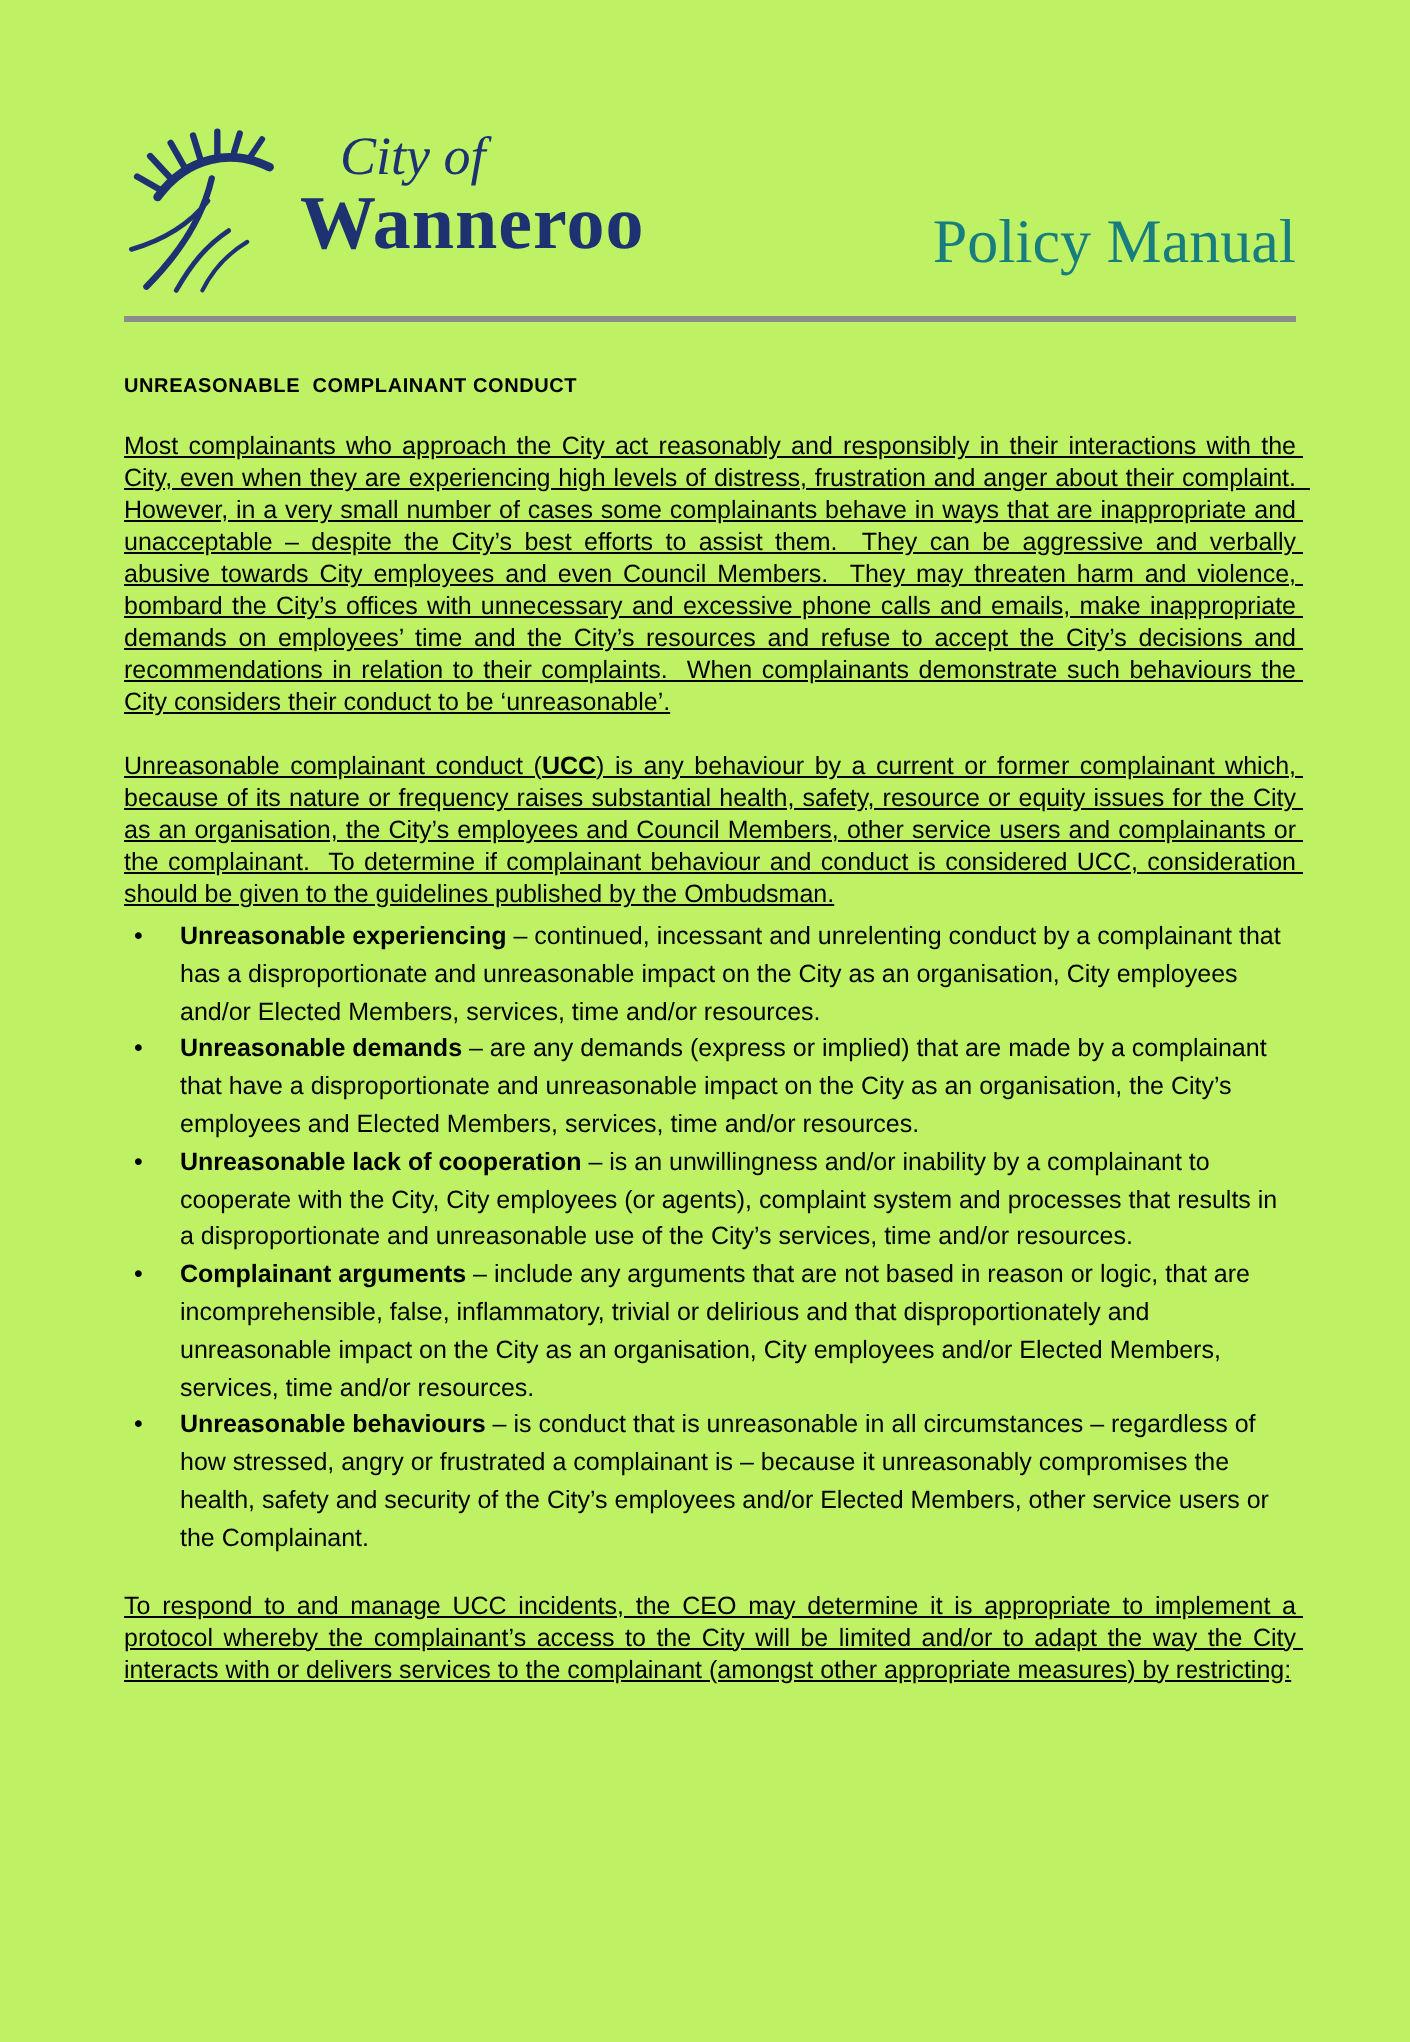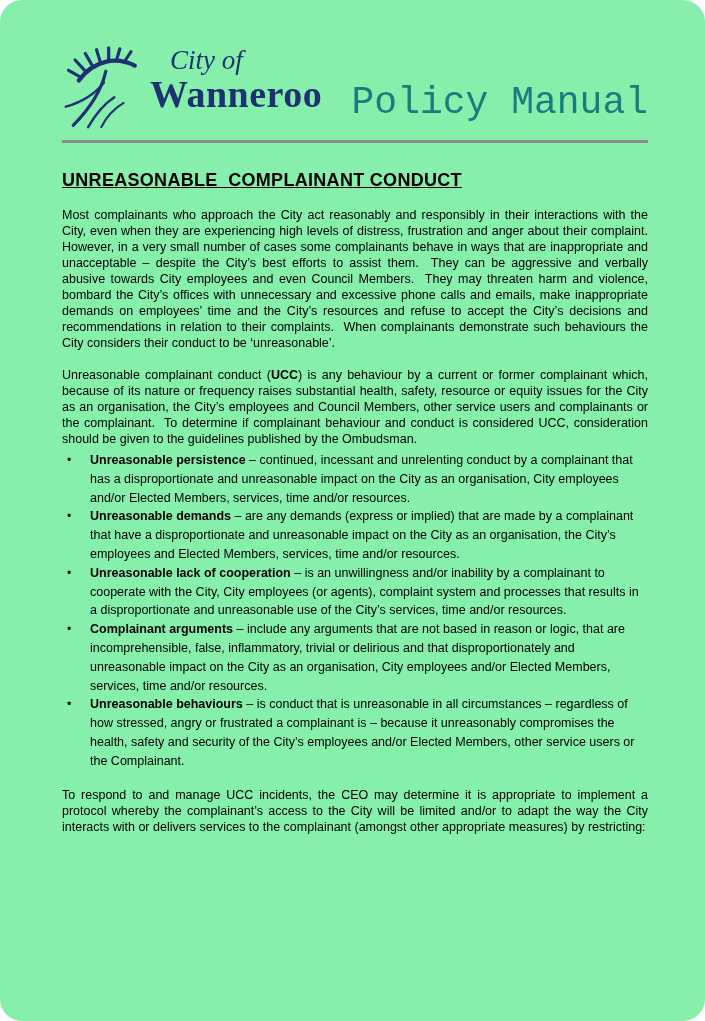--- a/index.html
+++ b/index.html
@@ -1,27 +1,26 @@
 <!DOCTYPE html>
 <html><head>
 <meta charset="utf-8">
 <style>
   html, body { margin: 0; padding: 0; background: #ffffff; }
   .page {
     position: relative;
     width: 705px;
     height: 1021px;
     margin: 0 auto;
-    background: #86efac;
+    background: #bef264;
     box-sizing: border-box;
-    padding: 46px 57px 0 62px;
+    padding: 64px 57px 0 62px;
     font-family: "Liberation Sans", sans-serif;
     color: #111111;
     overflow: hidden;
-    border-radius: 22px;
   }
   
   .header {
     display: flex;
     justify-content: space-between;
     align-items: flex-end;
     height: 84px;
   }
   .logo { display: flex; align-items: flex-start; }
   .logo-mark { flex: 0 0 auto; margin-top: 2px; }
@@ -29,48 +28,48 @@
     display: flex;
     flex-direction: column;
     color: #1e3272;
     font-family: "Liberation Serif", serif;
     margin-left: 4px;
     margin-top: 1px;
   }
   .logo-line1 { font-style: italic; font-size: 27px; line-height: 30px; padding-left: 20px; }
   .logo-line2 { font-size: 38px; line-height: 38px; letter-spacing: 0.5px; font-weight: bold; }
   .doc-title {
-    font-family: Liberation Mono, monospace;
+    font-family: Liberation Serif, serif;
     color: #187d7f;
-    font-size: 38px;
+    font-size: 31px;
     line-height: 34px;
     padding-bottom: 10px;
   }
   .rule {
     border: none;
     height: 3px;
     background: #8c8c8c;
     margin: 10px 0 0 0;
   }
   
   .section-title {
-    font-size: 18px;
+    font-size: 10px;
     font-weight: bold;
     letter-spacing: 0.3px;
     margin: 27px 0 0 0;
     white-space: pre-wrap;
     color: #000000;
-    text-decoration: underline;
   }
   p {
     font-size: 12.5px;
     line-height: 16px;
     margin: 16px 0 0 0;
     white-space: pre-wrap;
     color: #000000;
+    text-decoration: underline;
   }
   .just { text-align: justify; }
   .bullets { margin-top: 4px; }
   .bullet-item {
     display: flex;
     font-size: 12.5px;
     line-height: 18.8px;
     color: #000000;
   }
   .marker { flex: 0 0 28px; padding-left: 5px; box-sizing: border-box; }
@@ -120,21 +119,21 @@
 
     <p class="just">Most complainants who approach the City act reasonably and responsibly in their interactions with the City, even when they are experiencing high levels of distress, frustration and anger about their complaint.  However, in a very small number of cases some complainants behave in ways that are inappropriate and unacceptable – despite the City’s best efforts to assist them.  They can be aggressive and verbally abusive towards City employees and even Council Members.  They may threaten harm and violence, bombard the City’s offices with unnecessary and excessive phone calls and emails, make inappropriate demands on employees’ time and the City’s resources and refuse to accept the City’s decisions and recommendations in relation to their complaints.  When complainants demonstrate such behaviours the City considers their conduct to be ‘unreasonable’.</p>
 
     <p class="just"><span>Unreasonable complainant conduct (</span><b>UCC</b><span>) is any behaviour by a current or former complainant which, because of its nature or frequency raises substantial health, safety, resource or equity issues for the City as an organisation, the City’s employees and Council Members, other service users and complainants or the complainant.  To determine if complainant behaviour and conduct is considered UCC, consideration should be given to the guidelines published by the Ombudsman.</span></p>
 
 
     <div class="bullets">
 
       <div class="bullet-item">
         <span class="marker">•</span>
-        <span class="bullet-text"><b>Unreasonable persistence</b><span> – continued, incessant and unrelenting conduct by a complainant that has a disproportionate and unreasonable impact on the City as an organisation, City employees and/or Elected Members, services, time and/or resources.</span></span>
+        <span class="bullet-text"><b>Unreasonable experiencing</b><span> – continued, incessant and unrelenting conduct by a complainant that has a disproportionate and unreasonable impact on the City as an organisation, City employees and/or Elected Members, services, time and/or resources.</span></span>
       </div>
 
       <div class="bullet-item">
         <span class="marker">•</span>
         <span class="bullet-text"><b>Unreasonable demands</b><span> – are any demands (express or implied) that are made by a complainant that have a disproportionate and unreasonable impact on the City as an organisation, the City’s employees and Elected Members, services, time and/or resources.</span></span>
       </div>
 
       <div class="bullet-item">
         <span class="marker">•</span>
         <span class="bullet-text"><b>Unreasonable lack of cooperation</b><span> – is an unwillingness and/or inability by a complainant to cooperate with the City, City employees (or agents), complaint system and processes that results in a disproportionate and unreasonable use of the City’s services, time and/or resources.</span></span>

